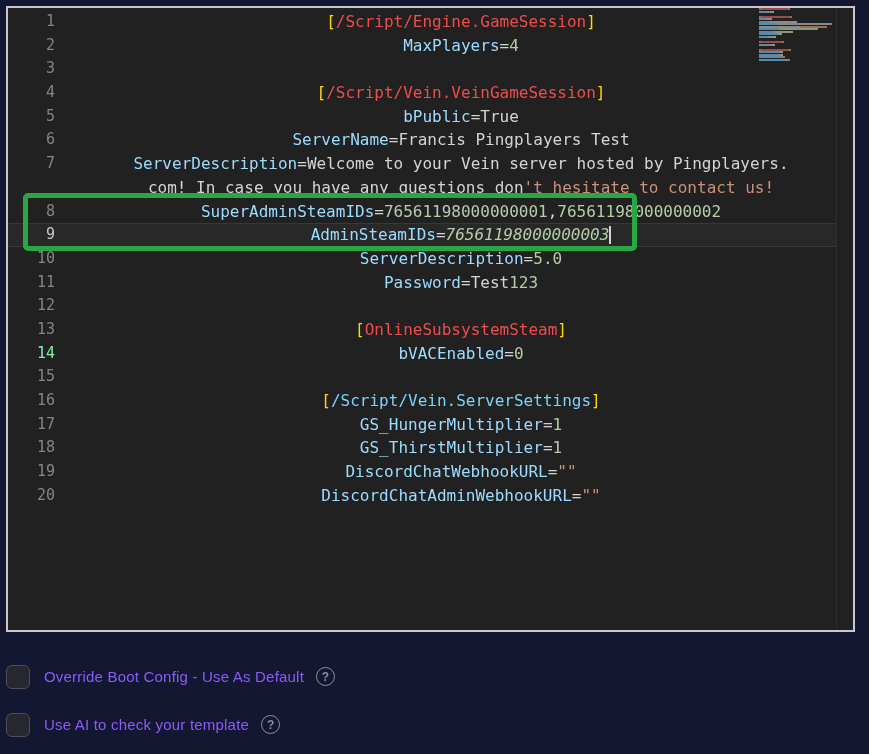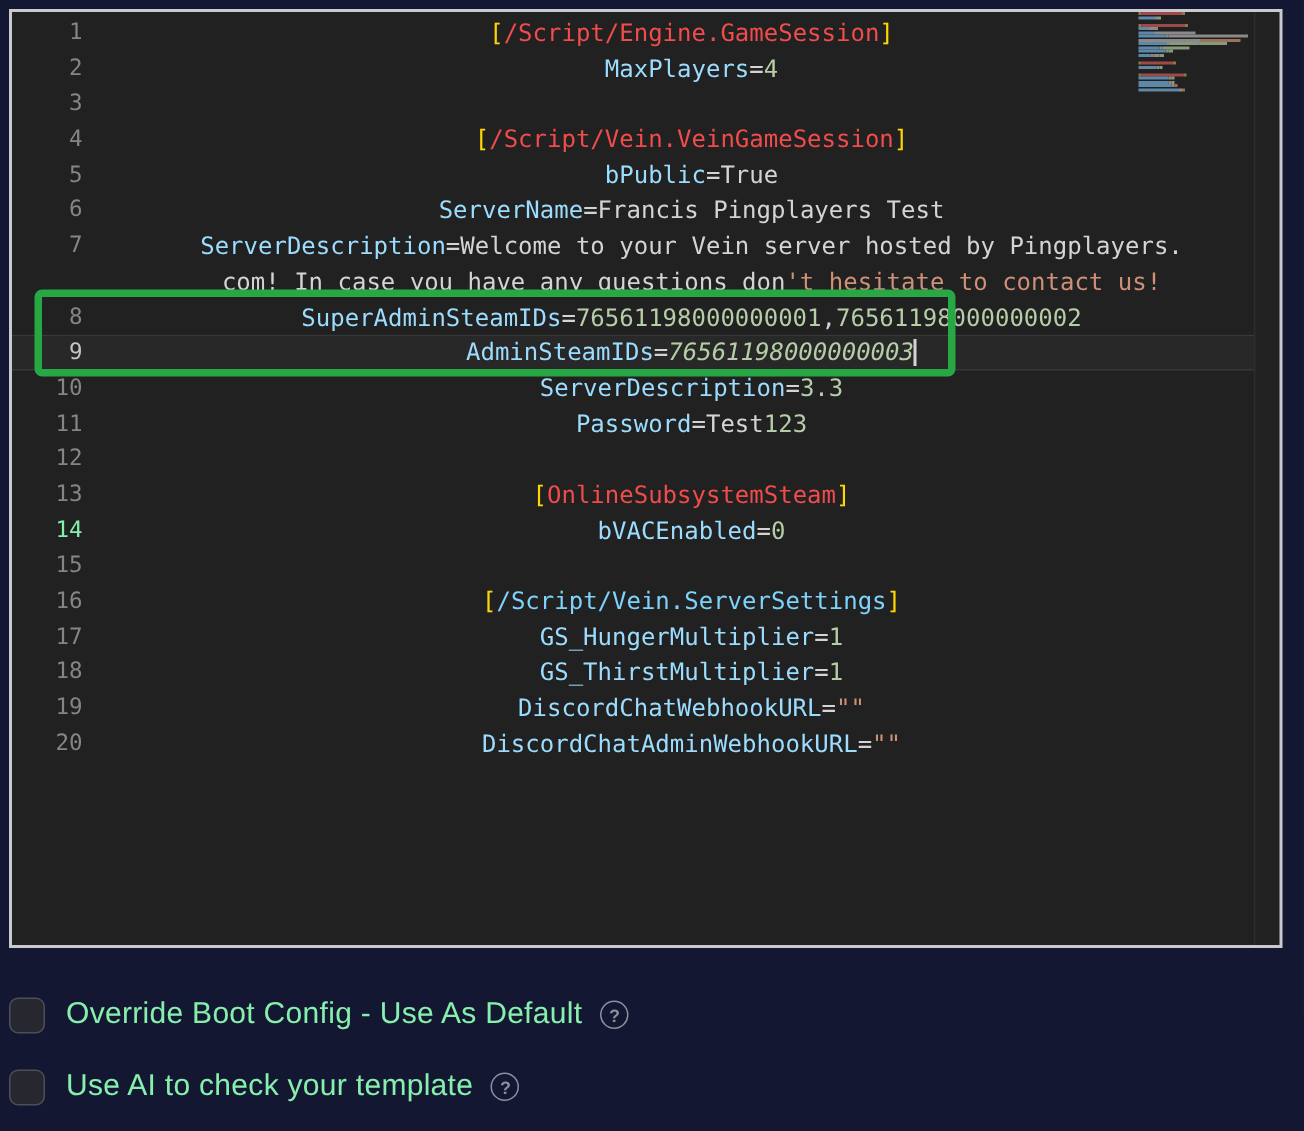--- a/index.html
+++ b/index.html
@@ -52,21 +52,21 @@
     position:absolute; left:6px; top:664px;
     display:flex; flex-direction:column; gap:23px;
   }
   .option-row { display:flex; align-items:center; height:25px; }
   .checkbox {
     width:24px; height:24px; border-radius:6px;
     background:#27272f; border:1.5px solid #4e4e59;
     margin-right:14px; cursor:pointer; flex:0 0 24px;
   }
   .option-label {
-    color:#86efac; font-size:20px; font-weight:500; letter-spacing:.2px;
+    color:#8b5cf6; font-size:15px; font-weight:500; letter-spacing:.2px;
   }
   .help {
     width:19px; height:19px; border-radius:50%;
     border:1.5px solid #8e8e9c; color:#8e8e9c;
     font-size:12px; font-weight:700; line-height:16px;
     display:flex; align-items:center; justify-content:center;
     margin-left:12px; cursor:pointer;
   }
 </style>
 </head>
@@ -77,21 +77,21 @@
       <div class="row"><span class="gutter" style="color: rgb(133, 133, 133);">1</span><span class="content"><span style="color: rgb(255, 215, 0);">[</span><span style="color: rgb(241, 76, 76);">/Script/Engine.GameSession</span><span style="color: rgb(255, 215, 0);">]</span></span></div>
       <div class="row"><span class="gutter" style="color: rgb(133, 133, 133);">2</span><span class="content"><span style="color: rgb(156, 220, 254);">MaxPlayers</span><span style="color: rgb(212, 212, 212);">=</span><span style="color: rgb(181, 206, 168);">4</span></span></div>
       <div class="row"><span class="gutter" style="color: rgb(133, 133, 133);">3</span><span class="content"></span></div>
       <div class="row"><span class="gutter" style="color: rgb(133, 133, 133);">4</span><span class="content"><span style="color: rgb(255, 215, 0);">[</span><span style="color: rgb(241, 76, 76);">/Script/Vein.VeinGameSession</span><span style="color: rgb(255, 215, 0);">]</span></span></div>
       <div class="row"><span class="gutter" style="color: rgb(133, 133, 133);">5</span><span class="content"><span style="color: rgb(156, 220, 254);">bPublic</span><span style="color: rgb(212, 212, 212);">=</span><span style="color: rgb(212, 212, 212);">True</span></span></div>
       <div class="row"><span class="gutter" style="color: rgb(133, 133, 133);">6</span><span class="content"><span style="color: rgb(156, 220, 254);">ServerName</span><span style="color: rgb(212, 212, 212);">=</span><span style="color: rgb(212, 212, 212);">Francis Pingplayers Test</span></span></div>
       <div class="row"><span class="gutter" style="color: rgb(133, 133, 133);">7</span><span class="content"><span style="color: rgb(156, 220, 254);">ServerDescription</span><span style="color: rgb(212, 212, 212);">=</span><span style="color: rgb(212, 212, 212);">Welcome to your Vein server hosted by Pingplayers.</span></span></div>
       <div class="row"><span class="gutter" style="color: rgb(133, 133, 133);"></span><span class="content"><span style="color: rgb(212, 212, 212);">com! In case you have any questions don</span><span style="color: rgb(206, 145, 120);">'t hesitate to contact us!</span></span></div>
       <div class="row"><span class="gutter" style="color: rgb(133, 133, 133);">8</span><span class="content"><span style="color: rgb(156, 220, 254);">SuperAdminSteamIDs</span><span style="color: rgb(212, 212, 212);">=</span><span style="color: rgb(181, 206, 168);">76561198000000001</span><span style="color: rgb(212, 212, 212);">,</span><span style="color: rgb(181, 206, 168);">76561198000000002</span></span></div>
       <div class="row current"><span class="gutter" style="color: rgb(198, 198, 198);">9</span><span class="content"><span style="color: rgb(156, 220, 254);">AdminSteamIDs</span><span style="color: rgb(212, 212, 212);">=</span><span style="color: rgb(181, 206, 168); font-style: italic;">76561198000000003</span><span class="caret" style="background: rgb(212, 212, 212);"></span></span></div>
-      <div class="row"><span class="gutter" style="color: rgb(133, 133, 133);">10</span><span class="content"><span style="color: rgb(156, 220, 254);">ServerDescription</span><span style="color: rgb(212, 212, 212);">=</span><span style="color: rgb(181, 206, 168);">3.3</span></span></div>
+      <div class="row"><span class="gutter" style="color: rgb(133, 133, 133);">10</span><span class="content"><span style="color: rgb(156, 220, 254);">ServerDescription</span><span style="color: rgb(212, 212, 212);">=</span><span style="color: rgb(181, 206, 168);">5.0</span></span></div>
       <div class="row"><span class="gutter" style="color: rgb(133, 133, 133);">11</span><span class="content"><span style="color: rgb(156, 220, 254);">Password</span><span style="color: rgb(212, 212, 212);">=</span><span style="color: rgb(212, 212, 212);">Test</span><span style="color: rgb(181, 206, 168);">123</span></span></div>
       <div class="row"><span class="gutter" style="color: rgb(133, 133, 133);">12</span><span class="content"></span></div>
       <div class="row"><span class="gutter" style="color: rgb(133, 133, 133);">13</span><span class="content"><span style="color: rgb(255, 215, 0);">[</span><span style="color: rgb(241, 76, 76);">OnlineSubsystemSteam</span><span style="color: rgb(255, 215, 0);">]</span></span></div>
       <div class="row"><span class="gutter" style="color: #86efac;">14</span><span class="content"><span style="color: rgb(156, 220, 254);">bVACEnabled</span><span style="color: rgb(212, 212, 212);">=</span><span style="color: rgb(181, 206, 168);">0</span></span></div>
       <div class="row"><span class="gutter" style="color: rgb(133, 133, 133);">15</span><span class="content"></span></div>
       <div class="row"><span class="gutter" style="color: rgb(133, 133, 133);">16</span><span class="content"><span style="color: rgb(255, 215, 0);">[</span><span style="color: #7dd3fc;">/Script/Vein.ServerSettings</span><span style="color: rgb(255, 215, 0);">]</span></span></div>
       <div class="row"><span class="gutter" style="color: rgb(133, 133, 133);">17</span><span class="content"><span style="color: rgb(156, 220, 254);">GS_HungerMultiplier</span><span style="color: rgb(212, 212, 212);">=</span><span style="color: rgb(181, 206, 168);">1</span></span></div>
       <div class="row"><span class="gutter" style="color: rgb(133, 133, 133);">18</span><span class="content"><span style="color: rgb(156, 220, 254);">GS_ThirstMultiplier</span><span style="color: rgb(212, 212, 212);">=</span><span style="color: rgb(181, 206, 168);">1</span></span></div>
       <div class="row"><span class="gutter" style="color: rgb(133, 133, 133);">19</span><span class="content"><span style="color: rgb(156, 220, 254);">DiscordChatWebhookURL</span><span style="color: rgb(212, 212, 212);">=</span><span style="color: rgb(206, 145, 120);">""</span></span></div>
       <div class="row"><span class="gutter" style="color: rgb(133, 133, 133);">20</span><span class="content"><span style="color: rgb(156, 220, 254);">DiscordChatAdminWebhookURL</span><span style="color: rgb(212, 212, 212);">=</span><span style="color: rgb(206, 145, 120);">""</span></span></div>

